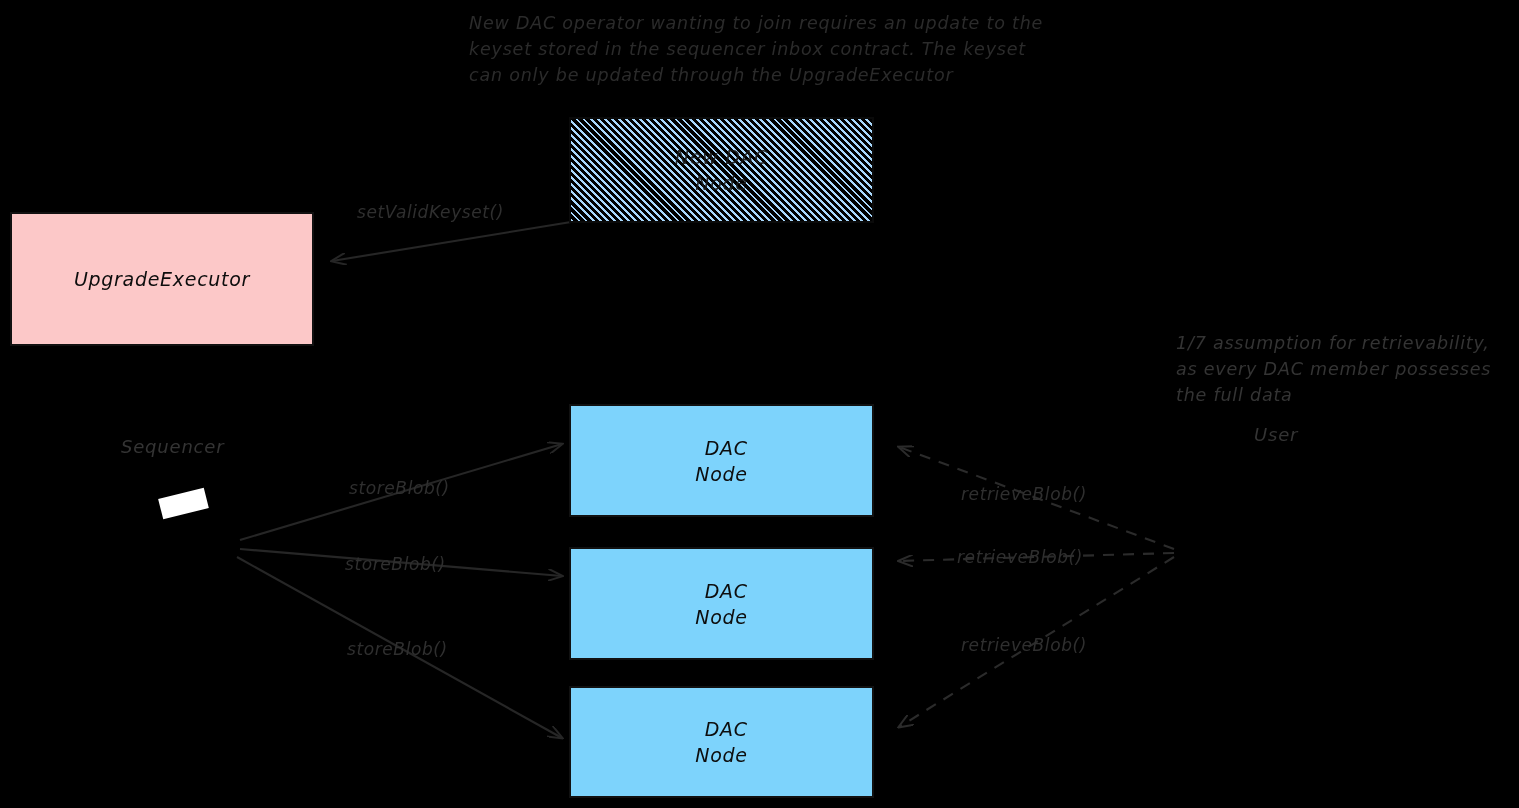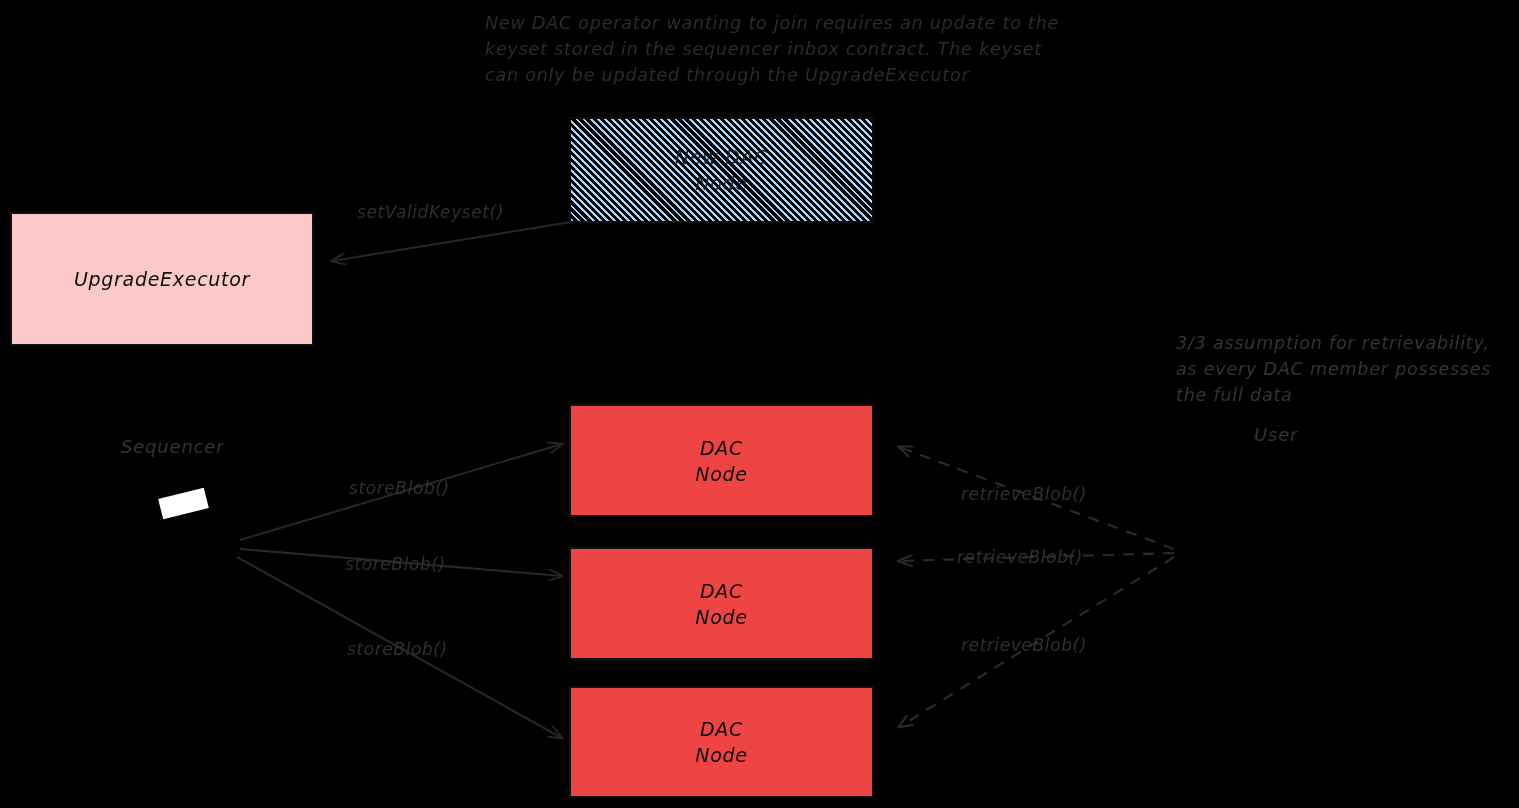--- a/index.html
+++ b/index.html
@@ -71,21 +71,21 @@
   }
   .node-box .node-text {
     color: #0d0d0d;
     font-size: 19px;
     line-height: 26px;
     letter-spacing: 0.7px;
     font-style: italic;
     white-space: pre-line;
   }
   .node-box.pink   { background: #fcc8c8; }
-  .node-box.blue   { background: #ef4444; }
+  .node-box.blue   { background: #7dd3fc; text-align: right; }
 
   
   .node-box.hatched {
     background-color: #000000;
     background-image: repeating-linear-gradient(
         45deg,
         #a9d8fd 0px, #a9d8fd 2px,
         #000000 2px, #000000 5px);
     border: 2px solid #0a0a0a;
   }
@@ -134,25 +134,25 @@
       <path d="M1174,549 L899,447" stroke="#2b2b2b" stroke-width="2.1" fill="none" stroke-dasharray="11,9" marker-end="url(#ahd)"></path>
     </g>
     <g>
       <path d="M1174,553 L899,561" stroke="#2b2b2b" stroke-width="2.1" fill="none" stroke-dasharray="11,9" marker-end="url(#ahd)"></path>
     </g>
     <g>
       <path d="M1174,557 L899,727" stroke="#2b2b2b" stroke-width="2.1" fill="none" stroke-dasharray="11,9" marker-end="url(#ahd)"></path>
     </g>
   </svg>
 
-  <div class="annot" style="left:485px; top:10px; width:640px;">New DAC operator wanting to join requires an update to the
+  <div class="annot" style="left:469px; top:10px; width:640px;">New DAC operator wanting to join requires an update to the
 keyset stored in the sequencer inbox contract. The keyset
 can only be updated through the UpgradeExecutor</div>
 
-  <div class="annot light" style="left:1176px; top:330px; width:340px;">3/3 assumption for retrievability,
+  <div class="annot light" style="left:1176px; top:330px; width:340px;">1/7 assumption for retrievability,
 as every DAC member possesses
 the full data</div>
 
 
   <div class="node-box hatched" style="left:569px; top:117px; width:305px; height:106px;">
     <span class="node-text">New DAC
 Node</span>
   </div>
 
   <div class="node-box pink" style="left:10px; top:212px; width:304px; height:134px;">

